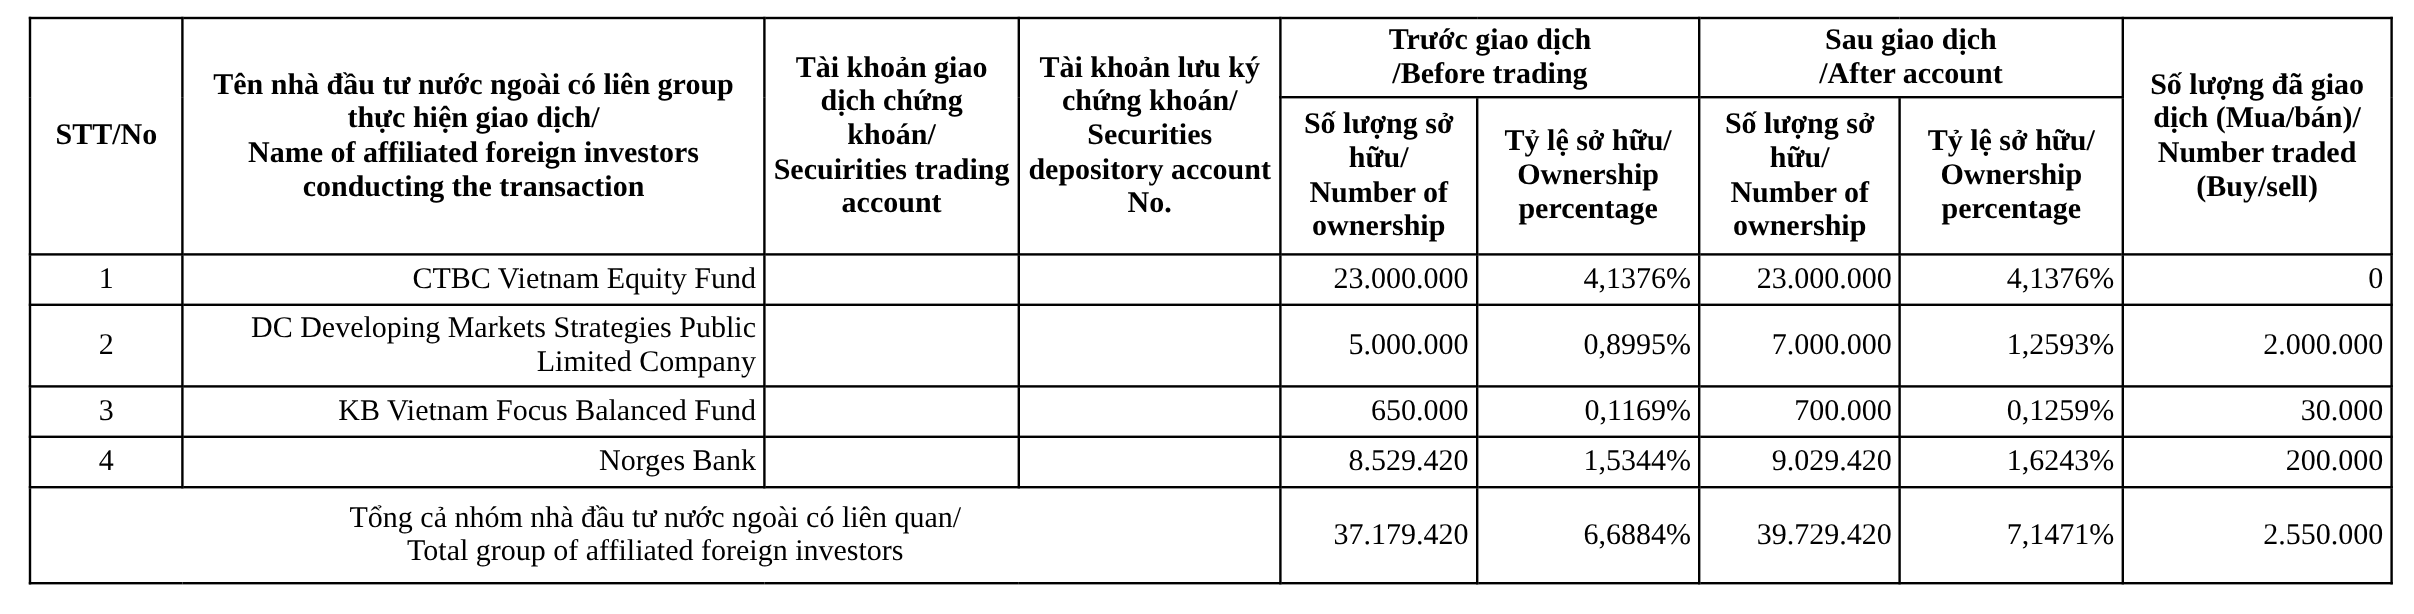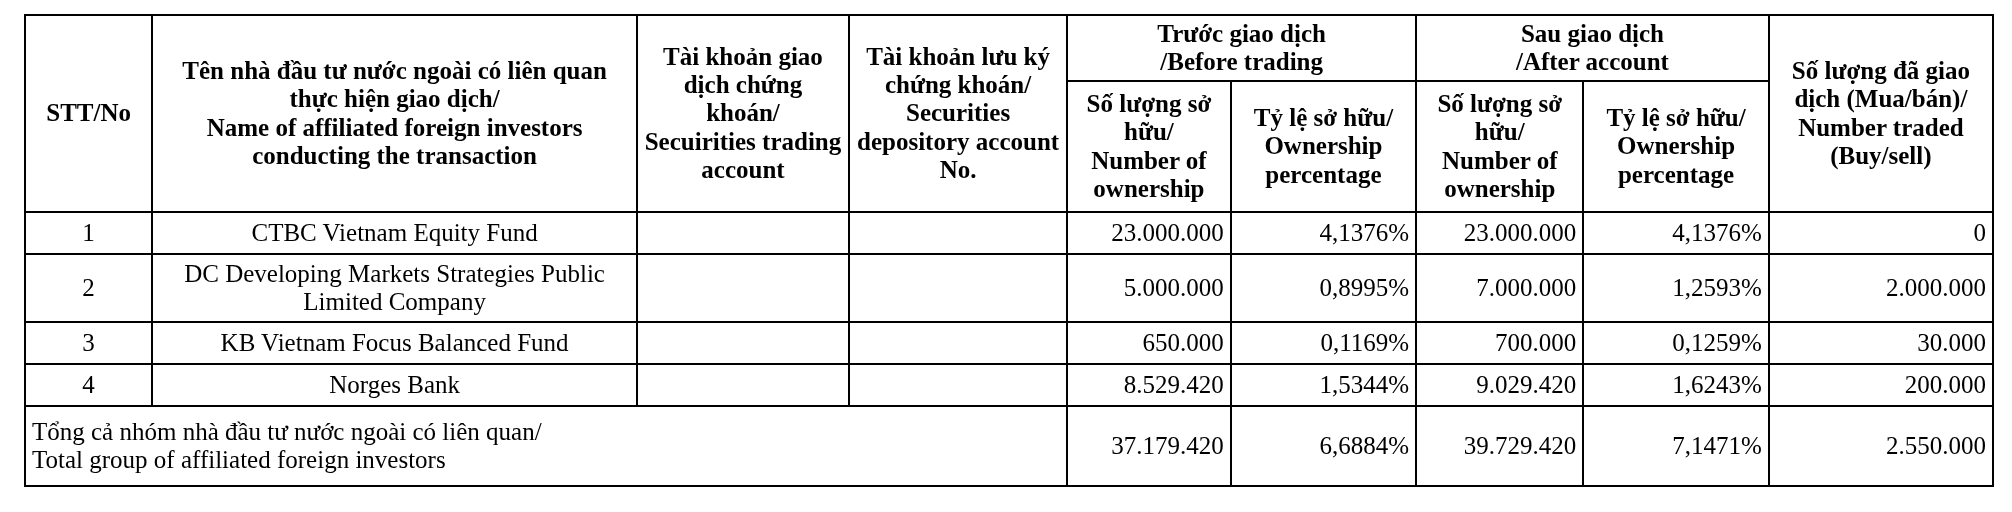--- a/index.html
+++ b/index.html
@@ -56,26 +56,26 @@
   td.num {
     text-align: right;
     white-space: nowrap;
     padding-right: 10px;
     font-family: Liberation Serif, serif;
   }
   td.idx {
     text-align: center;
   }
   td.name {
-    text-align: center;
+    text-align: right;
     padding-left: 10px;
   }
   td.blank { }
   td.total-label {
-    text-align: left;
+    text-align: center;
     line-height: 1.18;
   }
   tr.body-row td { height: 36px; }
   tr.row-tall td { height: 62px; }
   tr.total-row td { height: 74px; }
   th.group-top { height: 60px; }
   th.sub { height: 125px; }
   th.tall { height: 185px; }
   .nowrap { white-space: nowrap; }
 </style>
@@ -94,21 +94,21 @@
       <col class="c-anum">
       <col class="c-apct">
       <col class="c-traded">
     </colgroup>
     <thead>
       <tr>
         <th class="h tall" rowspan="2">
           <div class="vi nowrap"><span>STT/No</span></div>
         </th>
         <th class="h tall" rowspan="2">
-          <div class="vi">Tên nhà đầu tư nước ngoài có liên quan thực hiện giao dịch/</div>
+          <div class="vi">Tên nhà đầu tư nước ngoài có liên group thực hiện giao dịch/</div>
           <div class="en">Name of affiliated foreign investors conducting the transaction</div>
         </th>
         <th class="h tall" rowspan="2">
           <div class="vi">Tài khoản giao dịch chứng khoán/</div>
           <div class="en">Secuirities trading account</div>
         </th>
         <th class="h tall" rowspan="2">
           <div class="vi">Tài khoản lưu ký chứng khoán/</div>
           <div class="en">Securities depository account No.</div>
         </th>

